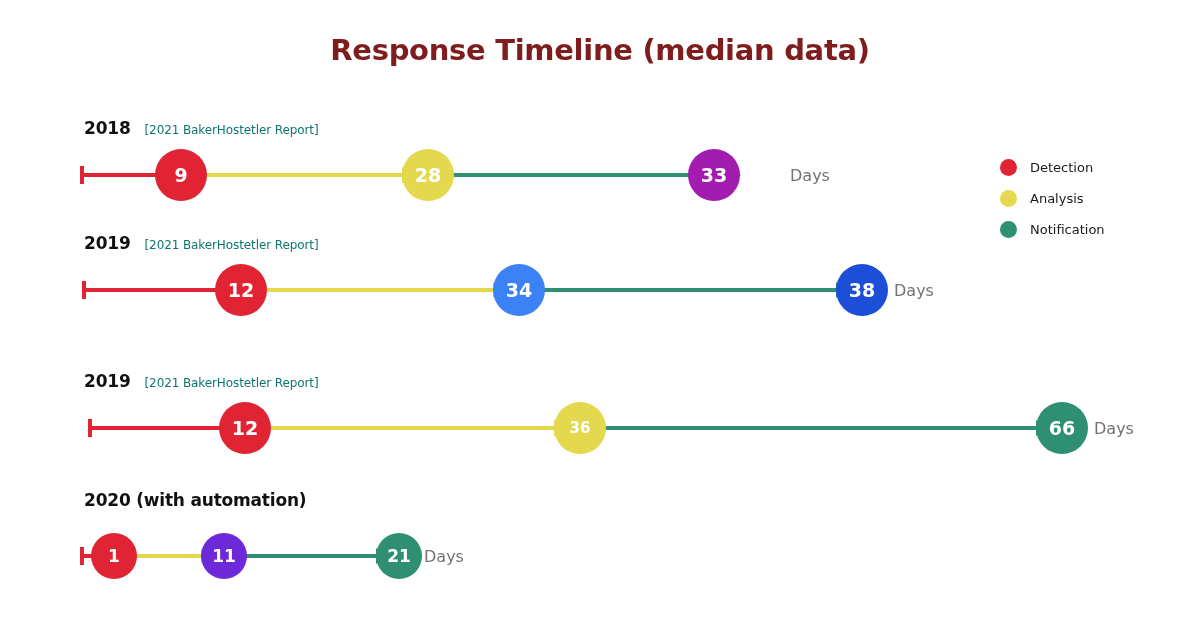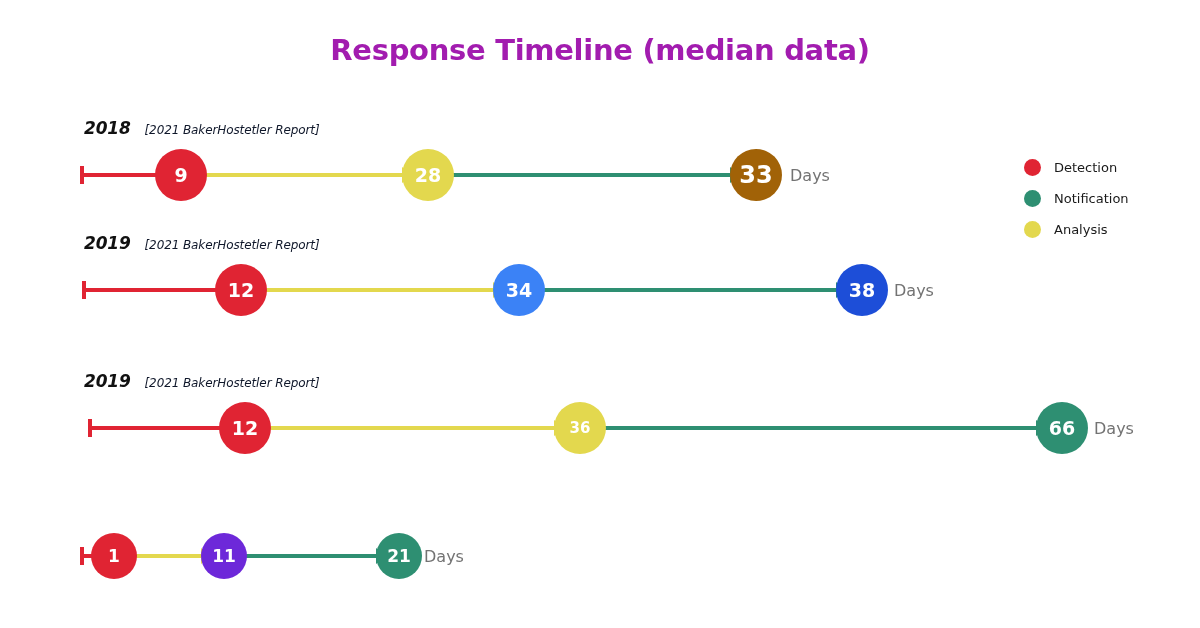--- a/index.html
+++ b/index.html
@@ -15,51 +15,50 @@
     position: relative;
   }
   .chart-title {
     position: absolute;
     top: 33px;
     left: 0;
     width: 1200px;
     text-align: center;
     font-size: 29px;
     font-weight: bold;
-    color: #a21caf;
+    color: #7f1d1d;
     letter-spacing: -0.3px;
   }
   .timeline-rows {
     position: absolute;
     top: 0; left: 0;
     width: 1200px;
     height: 628px;
   }
   .row {
     position: absolute;
     left: 0;
     width: 1200px;
   }
   .row-header {
     position: absolute;
     left: 84px;
     white-space: nowrap;
     display: flex;
     align-items: baseline;
-    font-style: italic;
   }
   .row-year {
     font-size: 17px;
     font-weight: bold;
     color: #111111;
     letter-spacing: -0.2px;
   }
   .row-citation {
     font-size: 12px;
-    color: #0f172a;
+    color: #0f766e;
     margin-left: 14px;
     letter-spacing: -0.1px;
   }
   .track {
     position: absolute;
     left: 0;
     height: 60px;
   }
   .seg {
     position: absolute;
@@ -91,21 +90,21 @@
     box-sizing: border-box;
   }
   .days-label {
     position: absolute;
     font-size: 16px;
     color: #737373;
     top: 21px;
   }
   .legend {
     position: absolute;
-    left: 1024px;
+    left: 1000px;
     top: 152px;
   }
   .legend-item {
     display: flex;
     align-items: center;
     height: 31px;
   }
   .legend-dot {
     width: 17px;
     height: 17px;
@@ -132,21 +131,21 @@
       </div>
       <div class="track" style="top: 145px; width: 1200px;">
         <div class="startcap" style="left: 80px; background: rgb(224, 36, 51);"></div>
         <div class="seg" style="left: 82px; width: 99px; background: rgb(224, 36, 51);"></div>
         <div class="seg" style="left: 181px; width: 223px; background: rgb(227, 216, 78);"></div>
         <div class="arrowhead" style="left: 402px; border-left: 11px solid rgb(227, 216, 78);"></div>
         <div class="seg" style="left: 428px; width: 304px; background: rgb(46, 143, 114);"></div>
         <div class="arrowhead" style="left: 730px; border-left: 11px solid rgb(46, 143, 114);"></div>
         <div class="node" style="width: 52px; height: 52px; left: 155px; top: 4px; background: rgb(224, 36, 51); font-size: 19px;">9</div>
         <div class="node" style="width: 52px; height: 52px; left: 402px; top: 4px; background: rgb(227, 216, 78); font-size: 19px;">28</div>
-        <div class="node" style="width: 52px; height: 52px; left: 730px; top: 4px; background: #a16207; font-size: 24px;">33</div>
+        <div class="node" style="width: 52px; height: 52px; left: 688px; top: 4px; background: #a21caf; font-size: 19px;">33</div>
         <div class="days-label" style="left: 790px;">Days</div>
       </div>
     </div>
     <div class="row" style="top: 0px;">
       <div class="row-header" style="top: 233px;">
         <span class="row-year">2019</span>
         <span class="row-citation">[2021 BakerHostetler Report]</span>
       </div>
       <div class="track" style="top: 260px; width: 1200px;">
         <div class="startcap" style="left: 82px; background: rgb(224, 36, 51);"></div>
@@ -174,20 +173,21 @@
         <div class="seg" style="left: 580px; width: 458px; background: rgb(46, 143, 114);"></div>
         <div class="arrowhead" style="left: 1036px; border-left: 11px solid rgb(46, 143, 114);"></div>
         <div class="node" style="width: 52px; height: 52px; left: 219px; top: 4px; background: rgb(224, 36, 51); font-size: 19px;">12</div>
         <div class="node" style="width: 52px; height: 52px; left: 554px; top: 4px; background: rgb(227, 216, 78); font-size: 15px;">36</div>
         <div class="node" style="width: 52px; height: 52px; left: 1036px; top: 4px; background: rgb(46, 143, 114); font-size: 19px;">66</div>
         <div class="days-label" style="left: 1094px;">Days</div>
       </div>
     </div>
     <div class="row" style="top: 0px;">
       <div class="row-header" style="top: 490px;">
+        <span class="row-year">2020 (with automation)</span>
       </div>
       <div class="track" style="top: 526px; width: 1200px;">
         <div class="startcap" style="left: 80px; background: rgb(224, 36, 51);"></div>
         <div class="seg" style="left: 82px; width: 32px; background: rgb(224, 36, 51);"></div>
         <div class="seg" style="left: 114px; width: 89px; background: rgb(227, 216, 78);"></div>
         <div class="arrowhead" style="left: 201px; border-left: 11px solid rgb(227, 216, 78);"></div>
         <div class="seg" style="left: 224px; width: 154px; background: rgb(46, 143, 114);"></div>
         <div class="arrowhead" style="left: 376px; border-left: 11px solid rgb(46, 143, 114);"></div>
         <div class="node" style="width: 46px; height: 46px; left: 91px; top: 7px; background: rgb(224, 36, 51); font-size: 17px;">1</div>
         <div class="node" style="width: 46px; height: 46px; left: 201px; top: 7px; background: #6d28d9; font-size: 17px;">11</div>
@@ -196,20 +196,20 @@
       </div>
     </div>
   </div>
 
 <div class="legend" id="legend">
     <div class="legend-item">
       <span class="legend-dot" style="background: rgb(224, 36, 51);"></span>
       <span class="legend-label">Detection</span>
     </div>
     <div class="legend-item">
+      <span class="legend-dot" style="background: rgb(227, 216, 78);"></span>
+      <span class="legend-label">Analysis</span>
+    </div>
+    <div class="legend-item">
       <span class="legend-dot" style="background: rgb(46, 143, 114);"></span>
       <span class="legend-label">Notification</span>
     </div>
-    <div class="legend-item">
-      <span class="legend-dot" style="background: rgb(227, 216, 78);"></span>
-      <span class="legend-label">Analysis</span>
-    </div>
   </div>
 
 </body></html>

